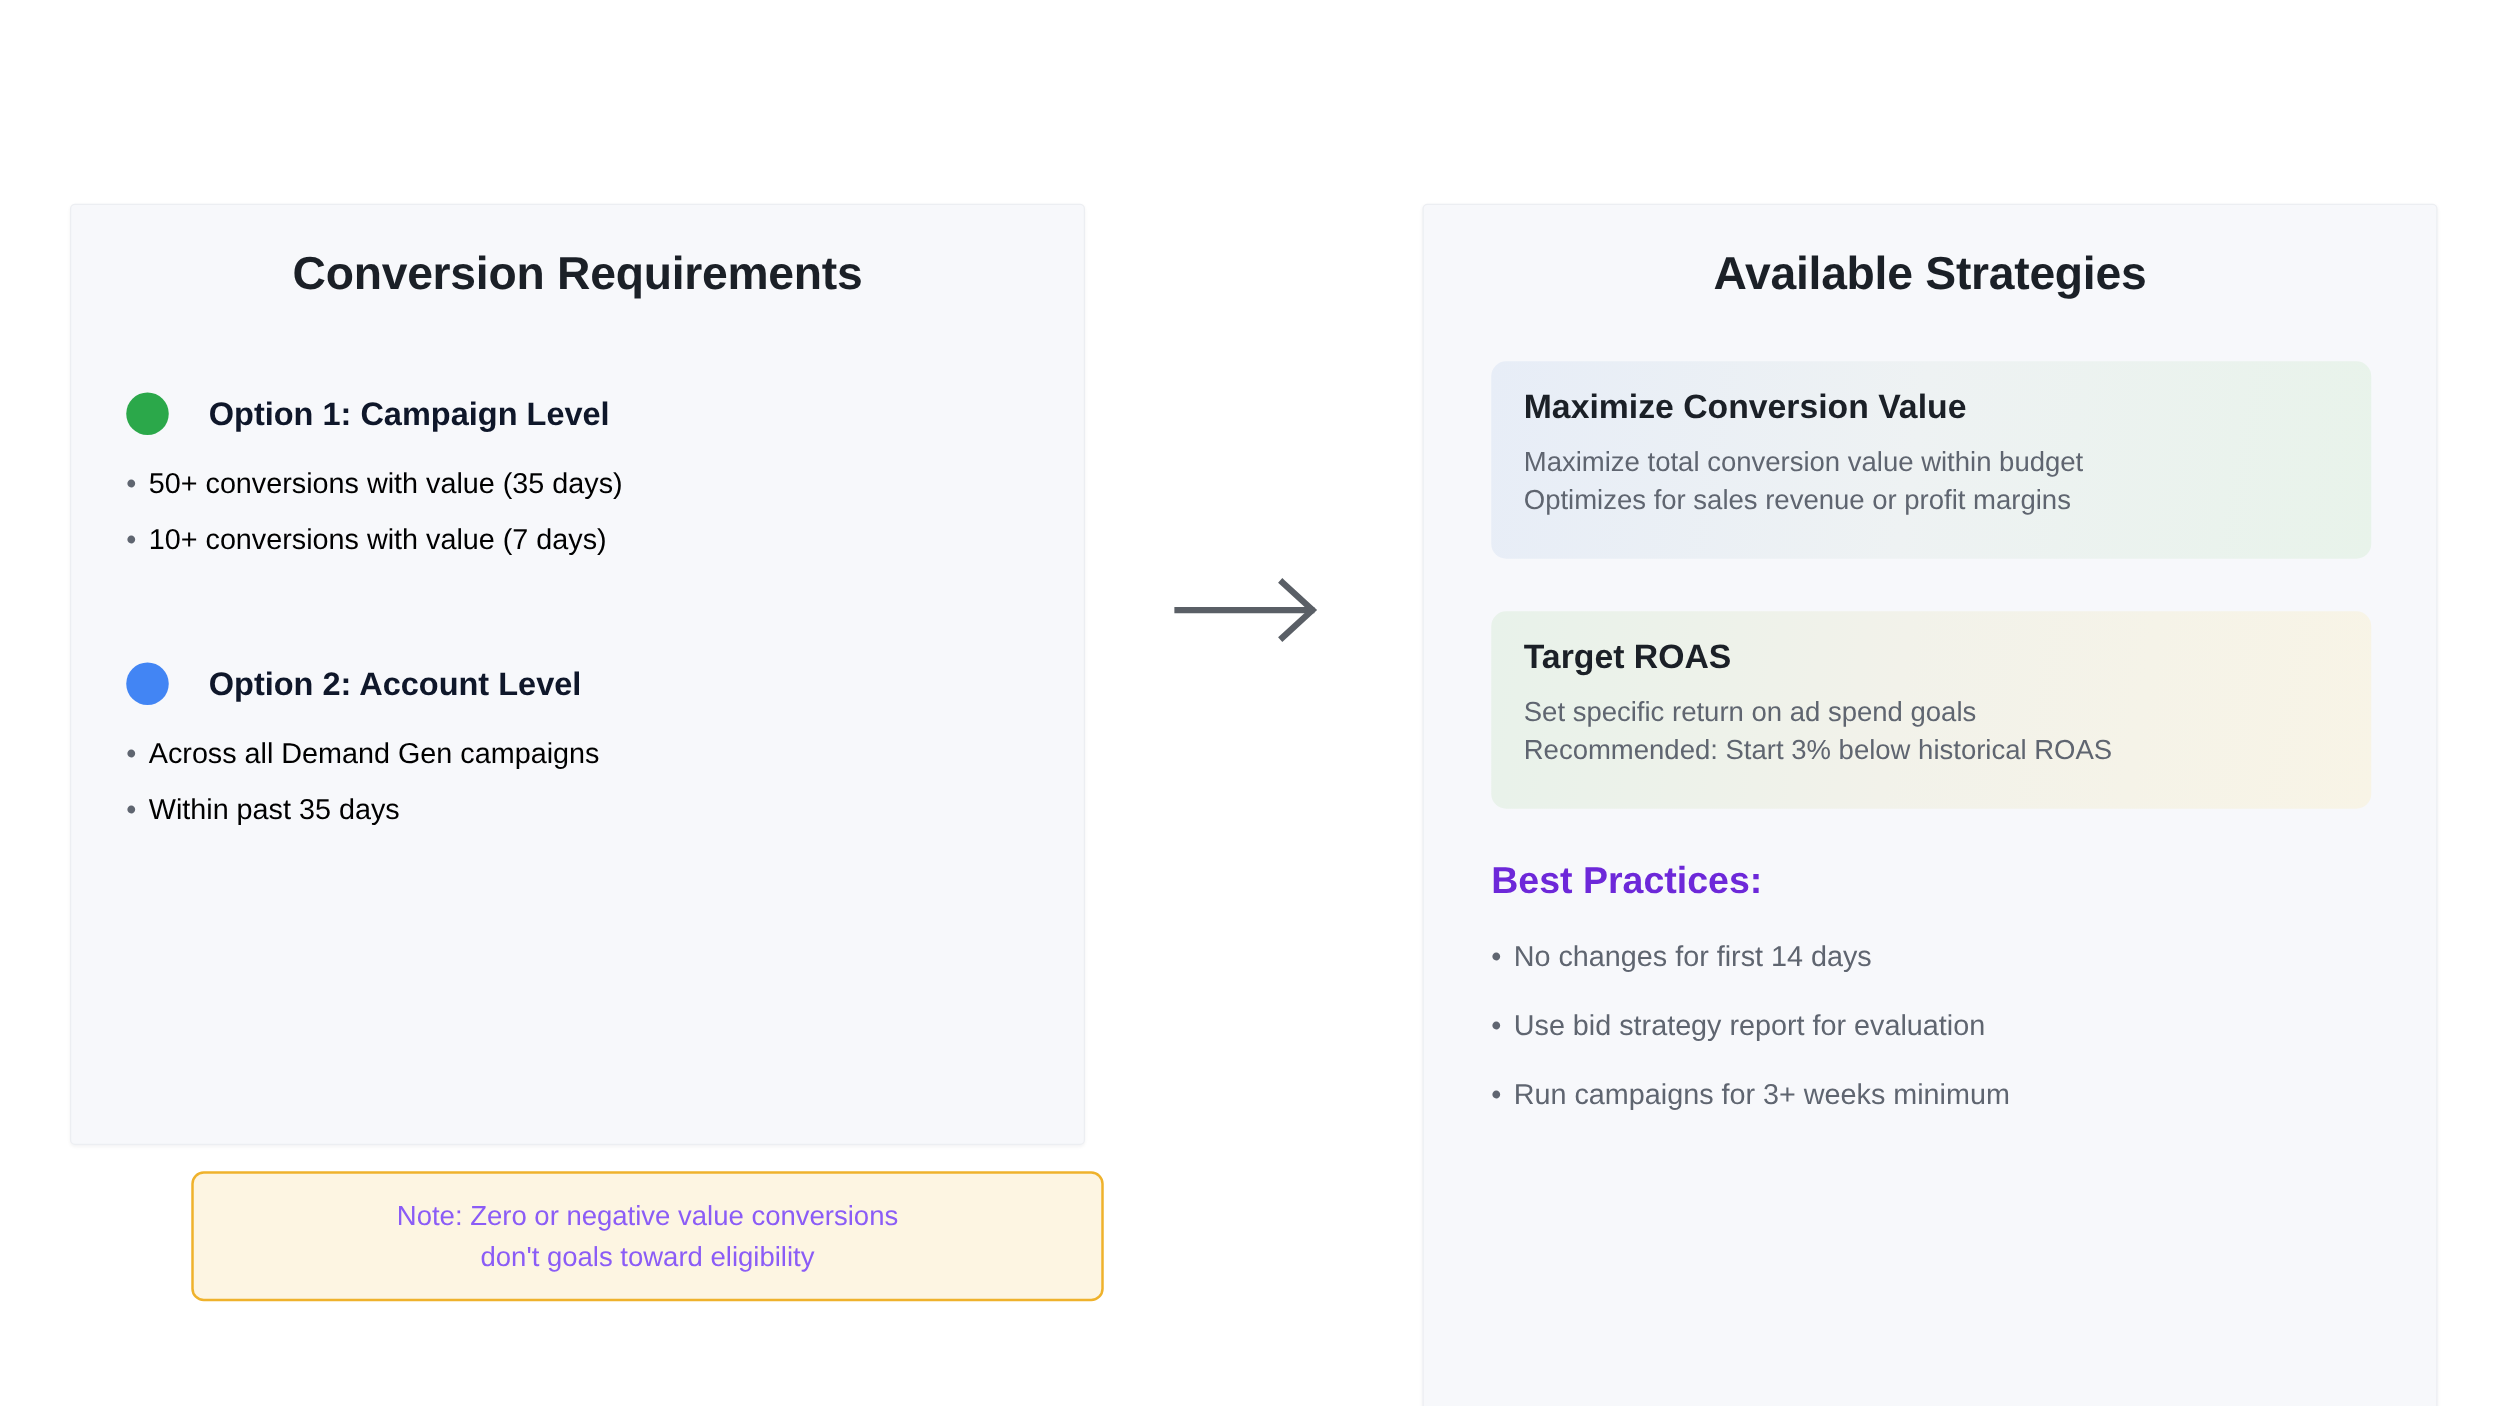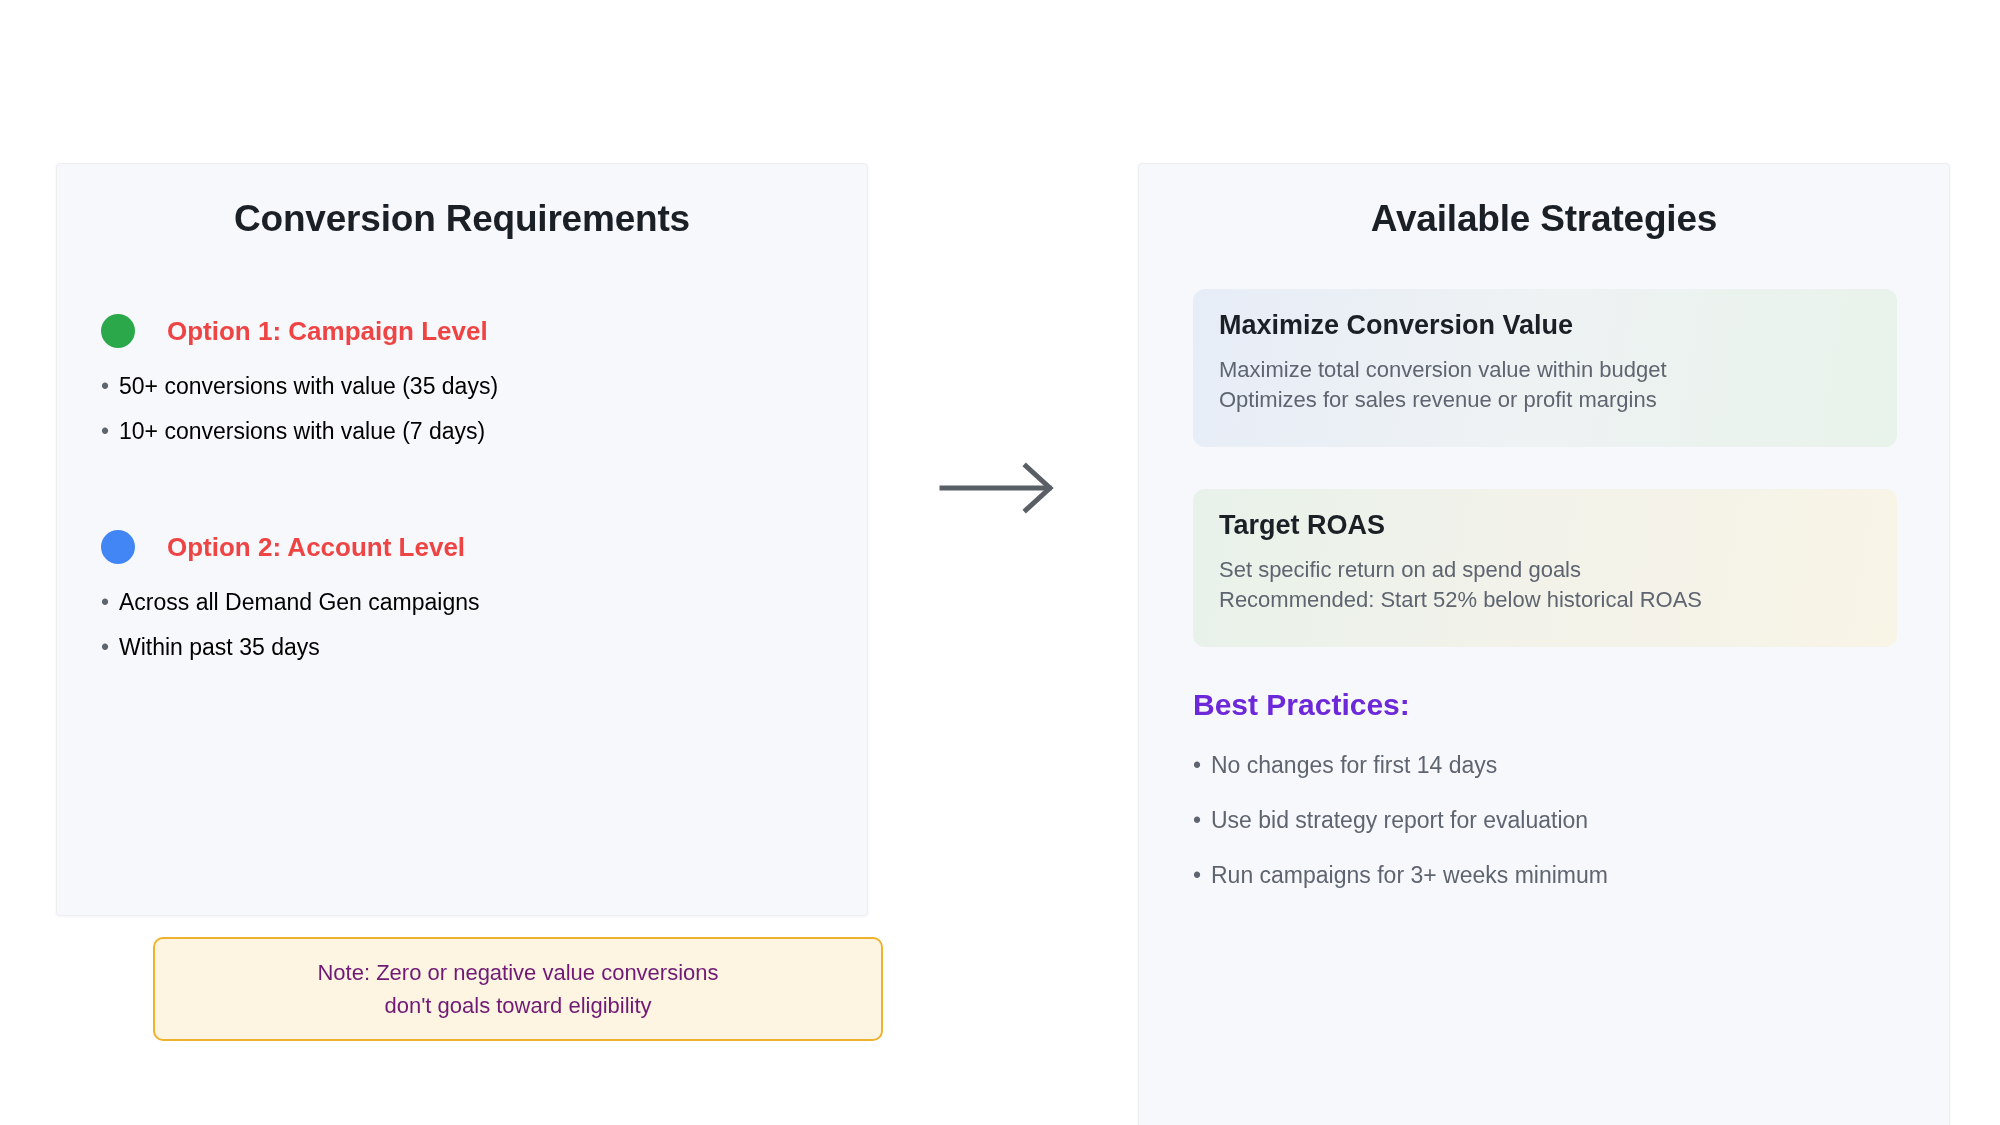--- a/index.html
+++ b/index.html
@@ -76,21 +76,21 @@
     height: 34px;
     border-radius: 50%;
     flex: 0 0 auto;
   }
   .dot-green { background: #2ba84a; }
   .dot-blue  { background: #4285f4; }
 
   .option-title {
     font-size: 26px;
     font-weight: bold;
-    color: #ef4444;
+    color: #0f172a;
     margin-left: 12px;
   }
 
   .bullets {
     margin: 0;
     padding: 0;
     list-style: none;
   }
   .bullets li {
     font-size: 23px;
@@ -123,21 +123,21 @@
     border: 2px solid #efb22c;
     border-radius: 10px;
     display: flex;
     flex-direction: column;
     align-items: center;
     justify-content: center;
     gap: 8px;
   }
   .note-line {
     font-size: 22px;
-    color: #701a75;
+    color: #8b5cf6;
     line-height: 1.15;
     text-align: center;
   }
 
   
   .arrow {
     position: absolute;
     left: 936px;
     top: 458px;
     width: 130px;
@@ -258,21 +258,21 @@
 
     <div class="strategy s1">
       <div class="strategy-name">Maximize Conversion Value</div>
       <div class="strategy-desc">Maximize total conversion value within budget</div>
       <div class="strategy-desc">Optimizes for sales revenue or profit margins</div>
     </div>
 
     <div class="strategy s2">
       <div class="strategy-name">Target ROAS</div>
       <div class="strategy-desc">Set specific return on ad spend goals</div>
-      <div class="strategy-desc">Recommended: Start 52% below historical ROAS</div>
+      <div class="strategy-desc">Recommended: Start 3% below historical ROAS</div>
     </div>
 
     <div class="bp-title">Best Practices:</div>
     <ul class="bp-list">
       <li>No changes for first 14 days</li>
       <li>Use bid strategy report for evaluation</li>
       <li>Run campaigns for 3+ weeks minimum</li>
     </ul>
   </div>
 

